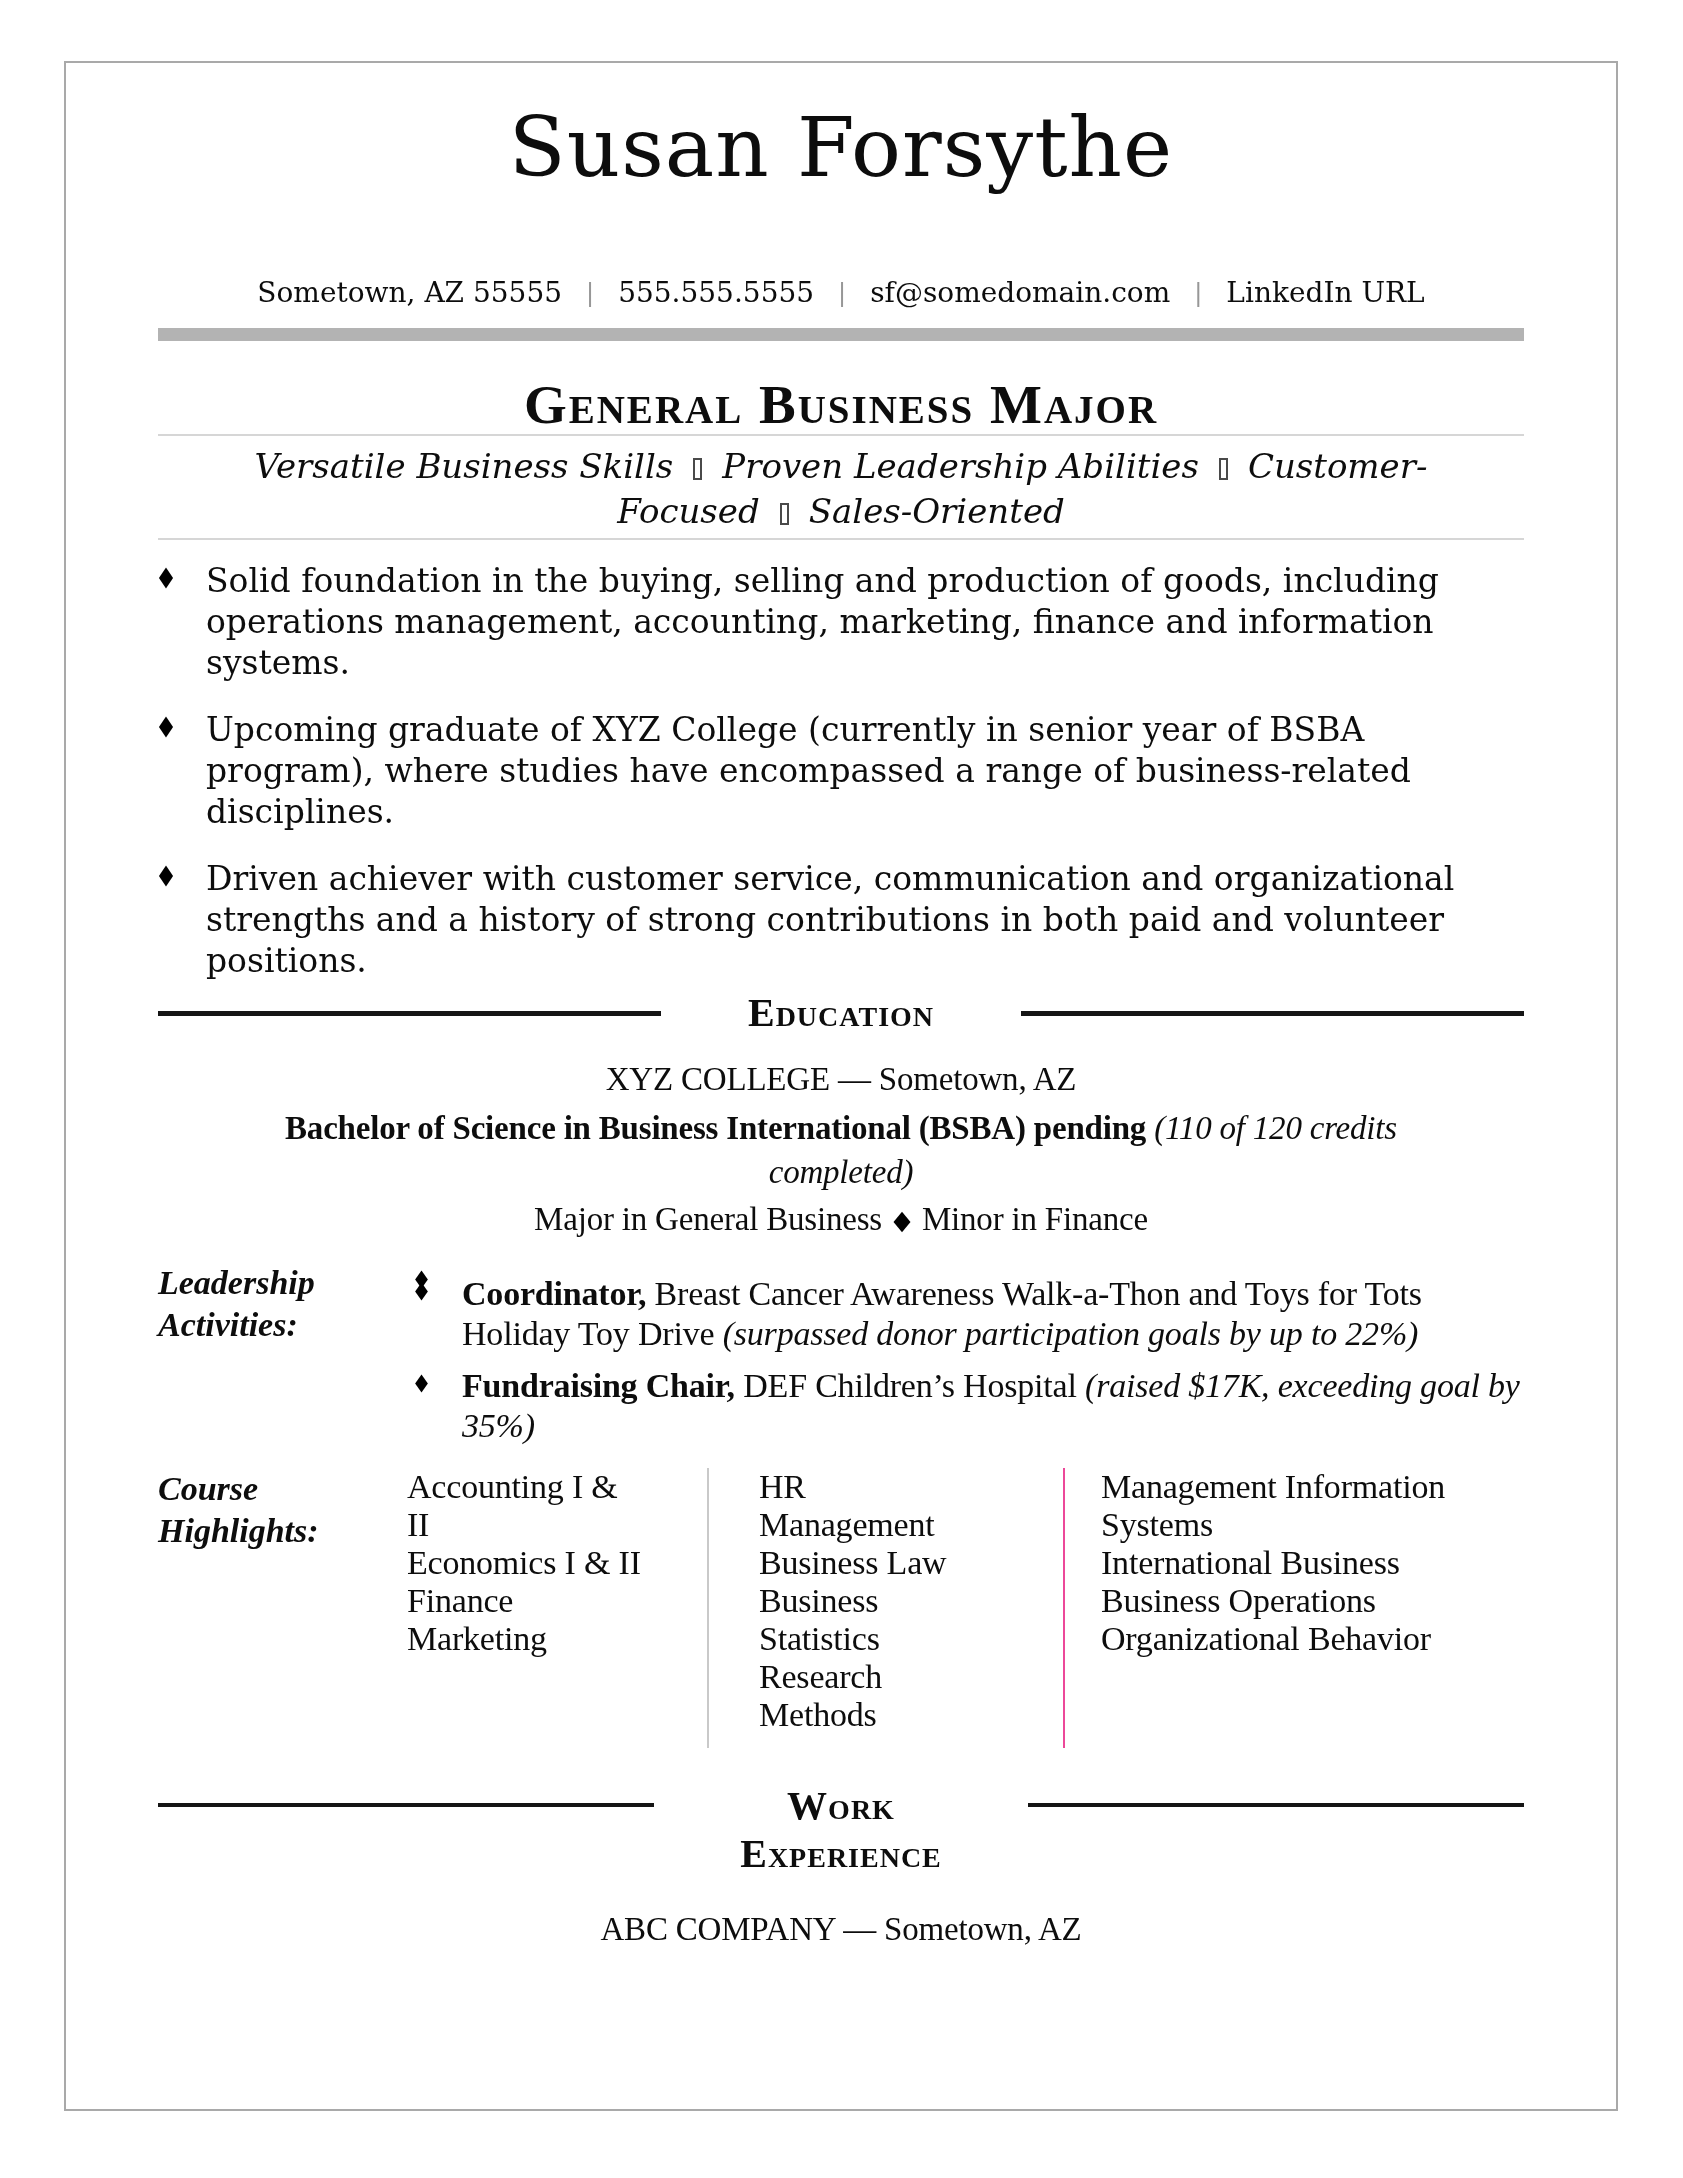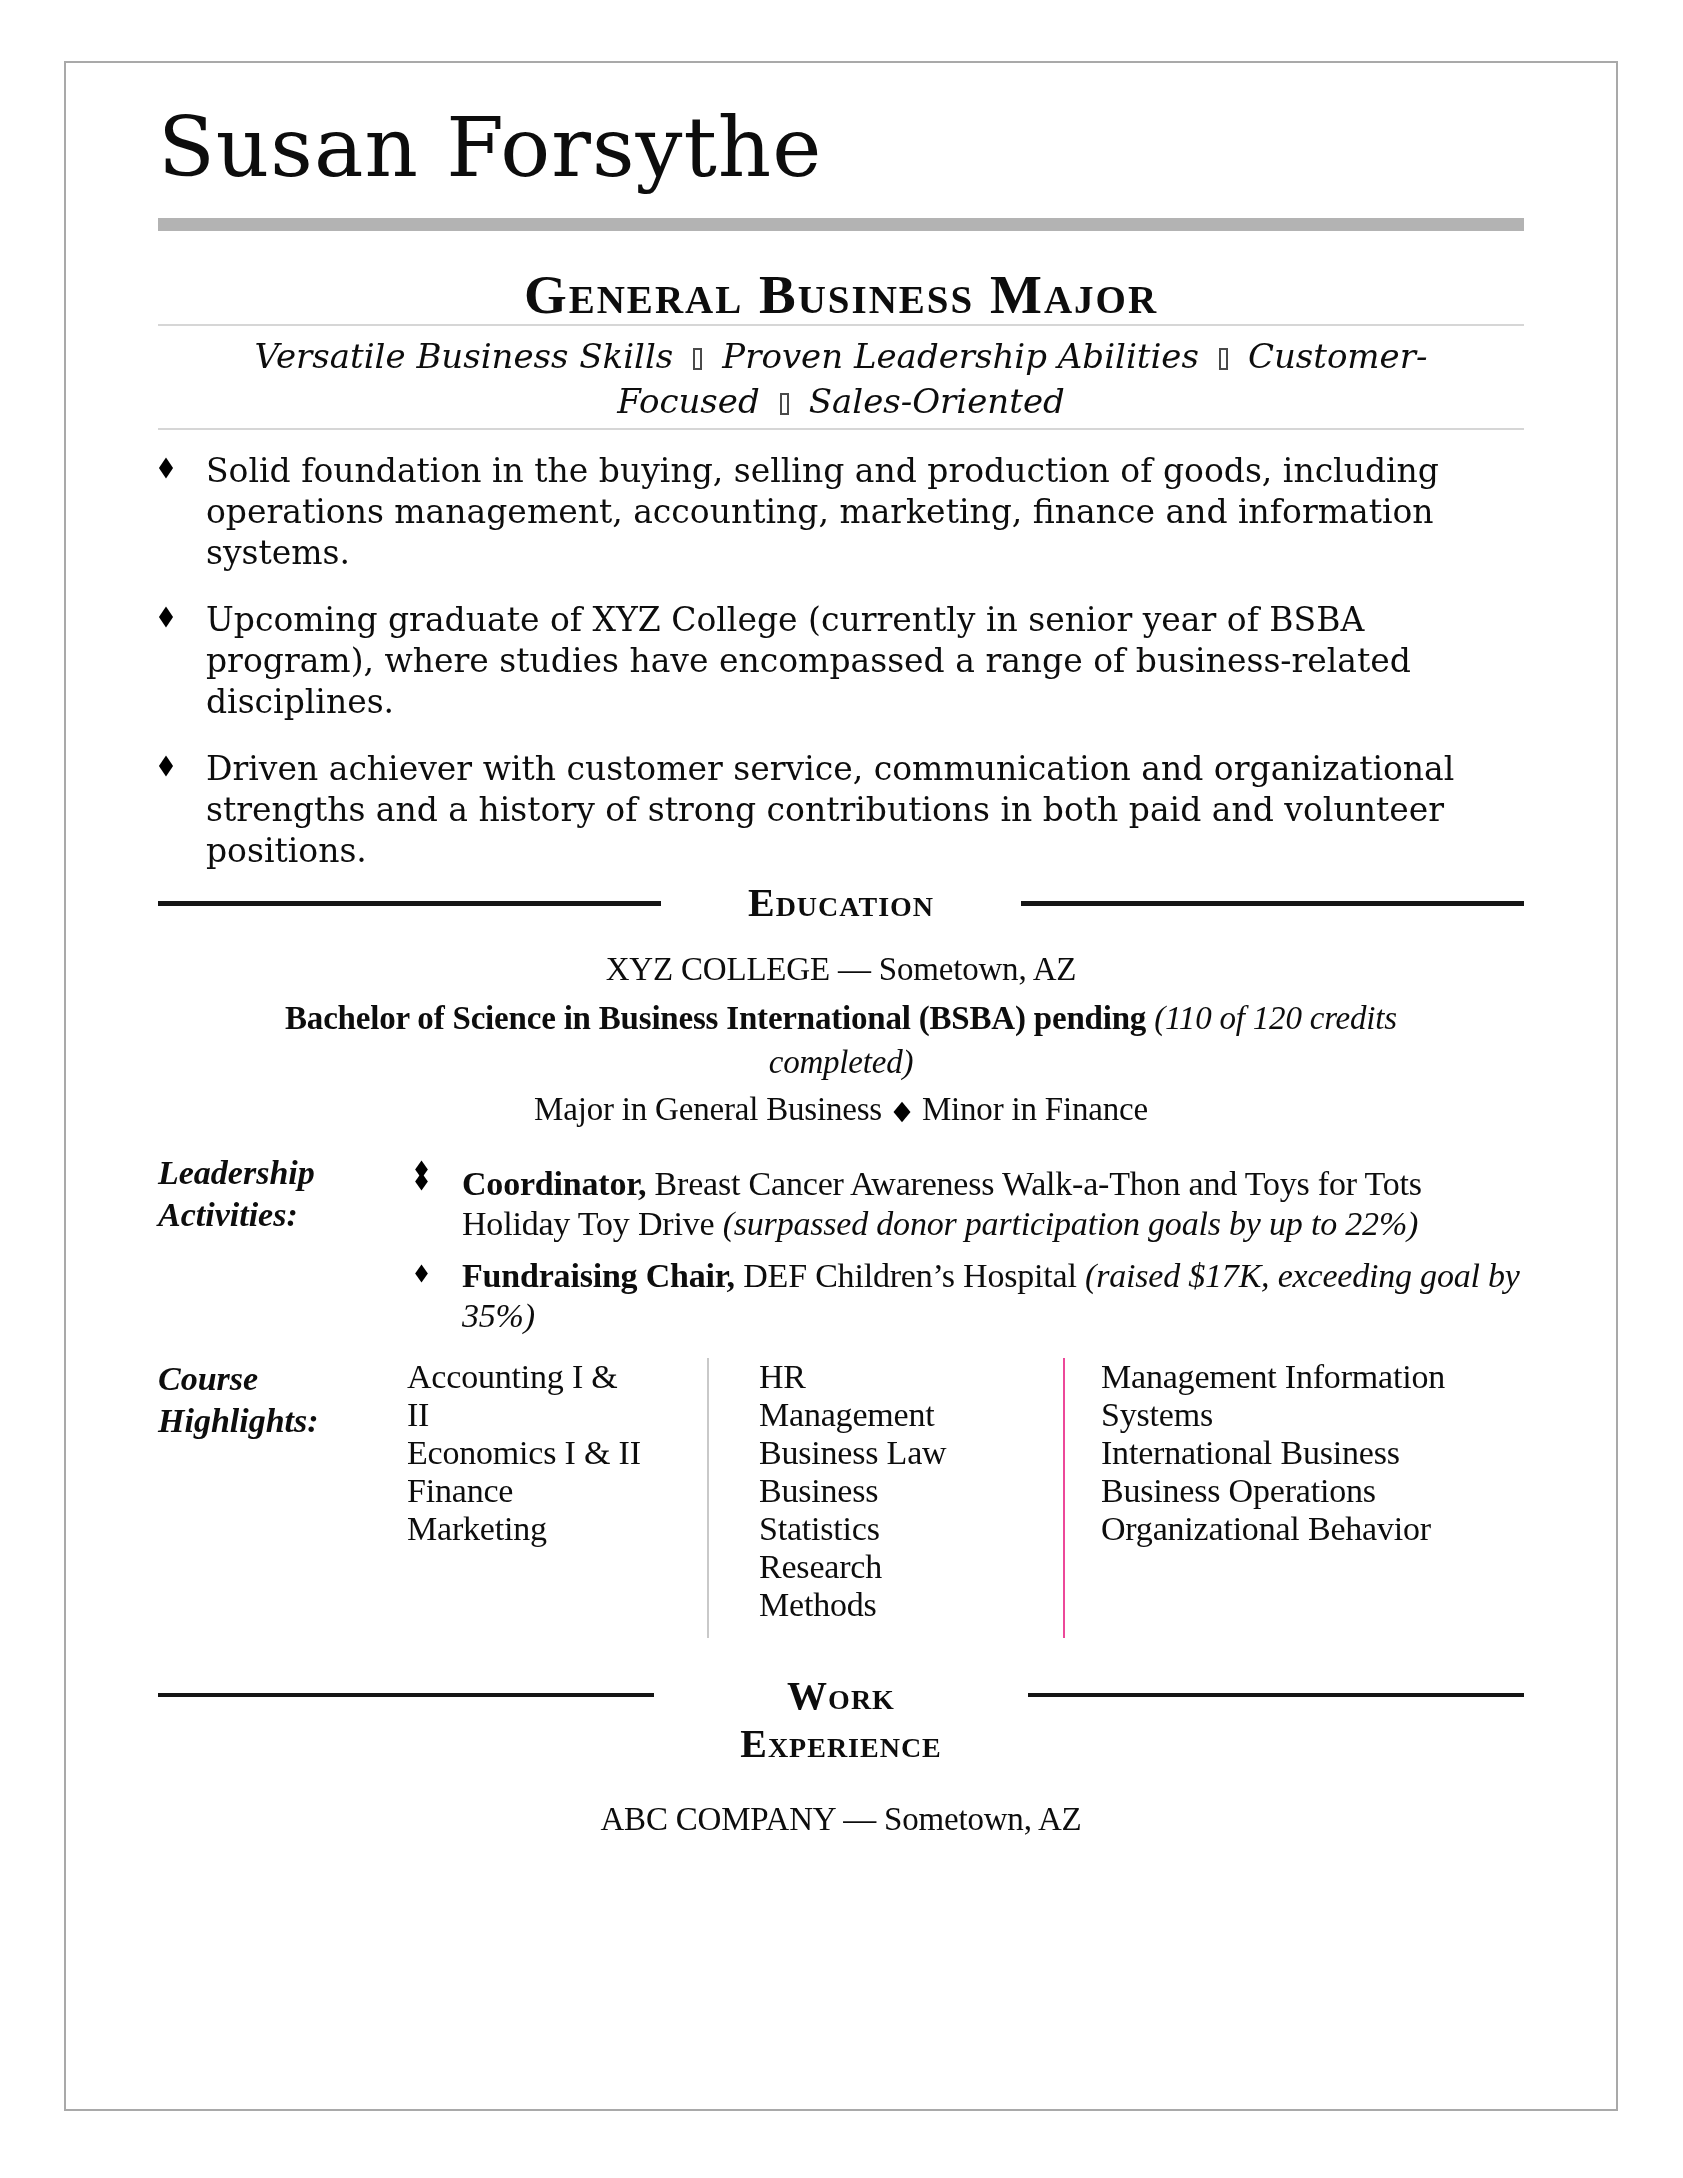--- a/index.html
+++ b/index.html
@@ -2,21 +2,21 @@
 <html><head>
 <meta charset="utf-8">
 <style>
   * { margin:0; padding:0; box-sizing:border-box; }
   html,body { width:1683px; height:2178px; background:#ffffff; font-family:"Liberation Serif", serif; color:#0d0d0d; }
   .canvas { position:relative; width:1683px; height:2178px; background:#fff; }
   .page { position:absolute; left:64px; top:61px; width:1554px; height:2050px; background:#fff; border:2px solid #a9a9a9; }
   .content { padding:0 92px; }
 
   
-  .person-name { margin-top:30px; font-family:"DejaVu Serif", serif; font-weight:400; font-size:83px; line-height:109px; letter-spacing:1px; }
+  .person-name { margin-top:30px; text-align:center; font-family:"DejaVu Serif", serif; font-weight:400; font-size:83px; line-height:109px; letter-spacing:1px; }
   .contact { margin-top:72px; text-align:center; font-family:"DejaVu Serif", serif; font-size:28px; line-height:38px; }
   .pipe-sep { color:#979797; font-size:24px; margin:0 24px; vertical-align:1px; font-family:"DejaVu Sans", sans-serif; }
   .gray-bar { margin-top:16px; height:13px; background:#b3b3b3; }
 
   
   .major-title { margin-top:34px; text-align:center; font-family:"Liberation Serif", serif; font-variant:small-caps; font-weight:700; font-size:55px; line-height:59px; letter-spacing:2px; }
   .thin-line { border-top:2px solid #d6d6d6; }
   .tagline { padding:8px 30px 4px 30px; text-align:center; font-family:"DejaVu Serif", serif; font-style:italic; font-size:34px; line-height:45px; }
   .tofu-box { display:inline-block; width:9px; height:22px; border:2px solid #4a4a4a; margin:0 20px; vertical-align:-2px; }
 
@@ -64,20 +64,21 @@
 </style>
 </head>
 <body>
 
 <div class="canvas">
   <div class="page">
     <div class="content">
 
       <h1 class="person-name">Susan Forsythe</h1>
 
+      <div class="contact"><span>Sometown, AZ 55555</span><span class="pipe-sep">|</span><span>555.555.5555</span><span class="pipe-sep">|</span><span>sf@somedomain.com</span><span class="pipe-sep">|</span><span>LinkedIn URL</span></div>
 
       <div class="gray-bar"></div>
 
       <h2 class="major-title">General Business Major</h2>
 
       <div class="thin-line"></div>
       <div class="tagline"><span>Versatile Business Skills</span><span class="tofu-box"></span><span>Proven Leadership Abilities</span><span class="tofu-box"></span><span>Customer-Focused</span><span class="tofu-box"></span><span>Sales-Oriented</span></div>
       <div class="thin-line"></div>
 
       <ul class="summary">

